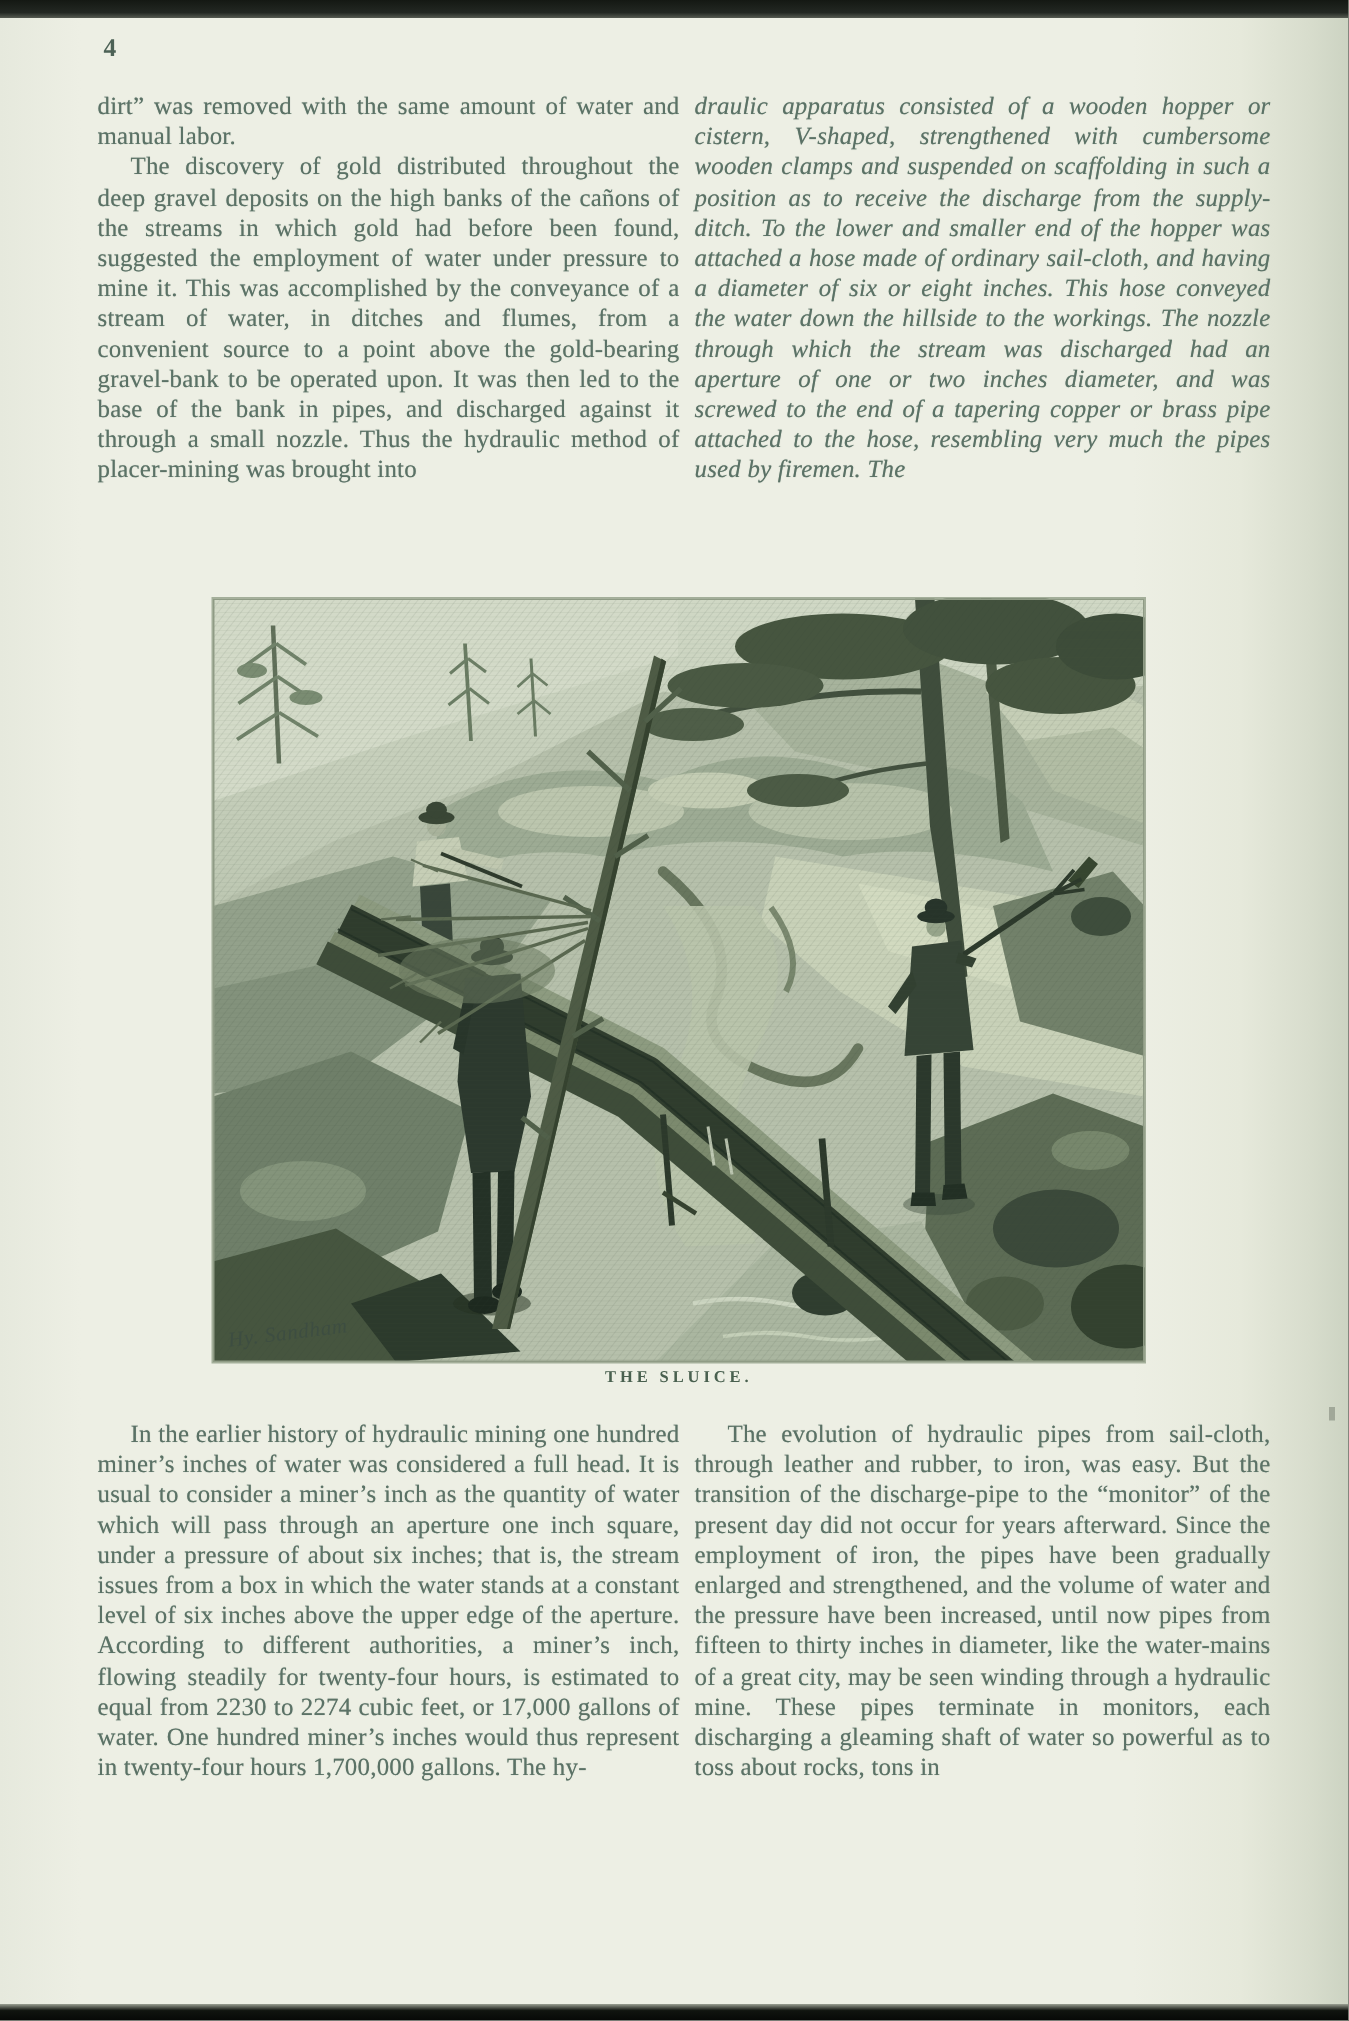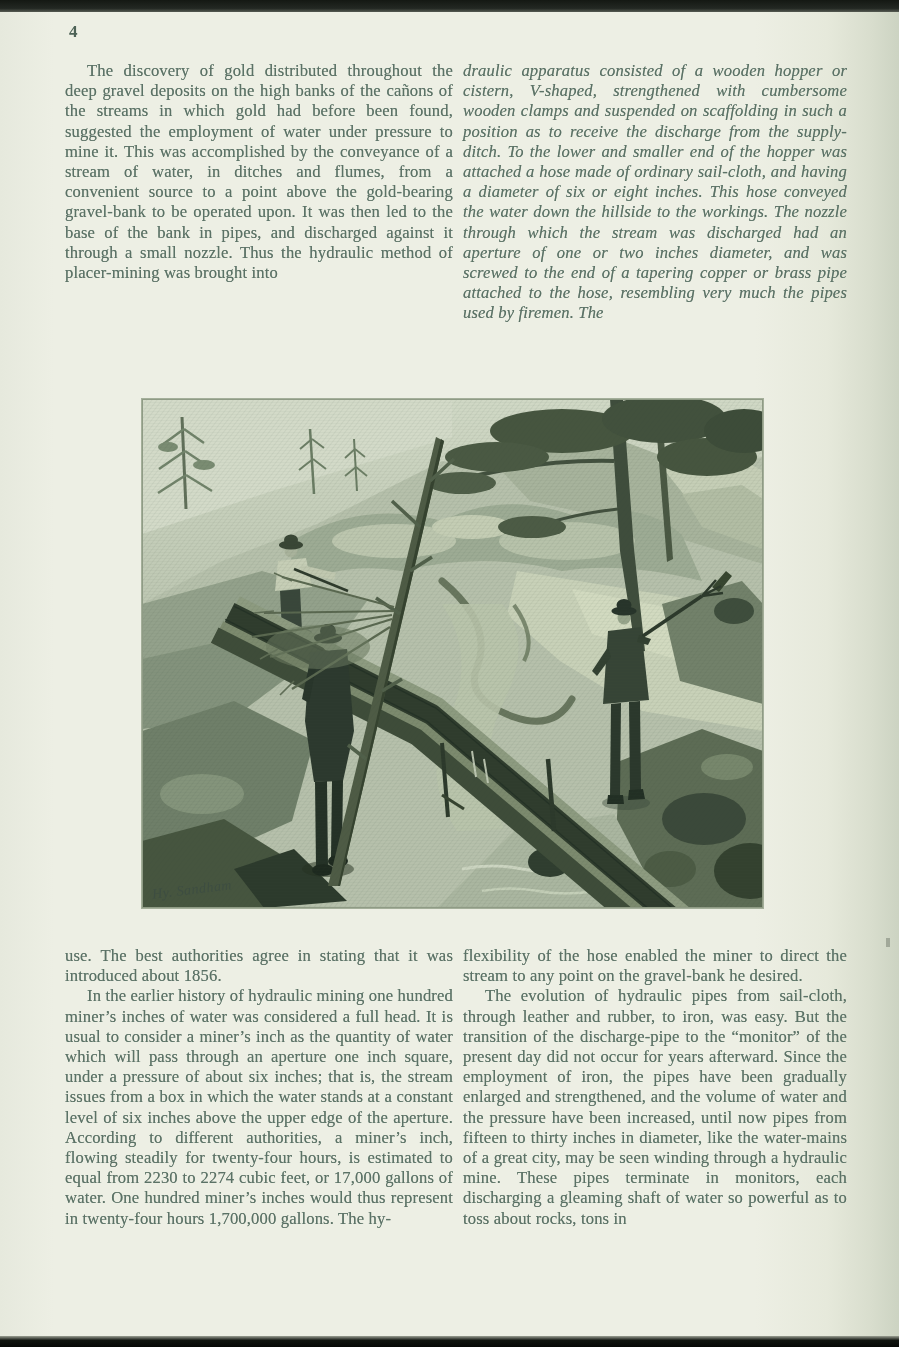--- a/index.html
+++ b/index.html
@@ -58,20 +58,21 @@
 </head>
 <body>
 
 <div class="scan">
 
   <div class="edge-band top"></div>
 
   <div class="pagenum">4</div>
 
   <div class="col col-tl">
+    <p>dirt” was removed with the same amount of water and manual labor.</p>
     <p class="indent">The discovery of gold distributed throughout the deep gravel deposits on the high banks of the cañons of the streams in which gold had before been found, suggested the employment of water under pressure to mine it. This was accomplished by the conveyance of a stream of water, in ditches and flumes, from a convenient source to a point above the gold-bearing gravel-bank to be operated upon. It was then led to the base of the bank in pipes, and discharged against it through a small nozzle. Thus the hydraulic method of placer-mining was brought into</p>
   </div>
 
   <div class="col col-tr">
     <p>draulic apparatus consisted of a wooden hopper or cistern, V-shaped, strengthened with cumbersome wooden clamps and suspended on scaffolding in such a position as to receive the discharge from the supply-ditch. To the lower and smaller end of the hopper was attached a hose made of ordinary sail-cloth, and having a diameter of six or eight inches. This hose conveyed the water down the hillside to the workings. The nozzle through which the stream was discharged had an aperture of one or two inches diameter, and was screwed to the end of a tapering copper or brass pipe attached to the hose, resembling very much the pipes used by firemen. The</p>
   </div>
 
   <figure class="engraving">
     <svg viewBox="0 0 621 509" xmlns="http://www.w3.org/2000/svg">
       <defs>
@@ -219,27 +220,26 @@
         <ellipse cx="176" cy="248" rx="52" ry="22" fill="#6c7a60" opacity=".55"></ellipse>
       </g>
 
       <rect x="0" y="0" width="621" height="509" fill="url(#hatchB)" opacity=".10"></rect>
       <rect x="0" y="0" width="621" height="509" fill="url(#hatchA)" opacity=".12"></rect>
       <rect x="0" y="0" width="621" height="509" fill="none" stroke="#8f9b85" stroke-width="2"></rect>
     </svg>
     <div class="signature">Hy. Sandham</div>
   </figure>
 
+  <div class="fig-caption">THE SLUICE.</div>
 
   <div class="col col-bl">
-    <p>use. The best authorities agree in stating that it was introduced about 1856.</p>
     <p class="indent">In the earlier history of hydraulic mining one hundred miner’s inches of water was considered a full head. It is usual to consider a miner’s inch as the quantity of water which will pass through an aperture one inch square, under a pressure of about six inches; that is, the stream issues from a box in which the water stands at a constant level of six inches above the upper edge of the aperture. According to different authorities, a miner’s inch, flowing steadily for twenty-four hours, is estimated to equal from 2230 to 2274 cubic feet, or 17,000 gallons of water. One hundred miner’s inches would thus represent in twenty-four hours 1,700,000 gallons. The hy-</p>
   </div>
 
   <div class="col col-br">
-    <p>flexibility of the hose enabled the miner to direct the stream to any point on the gravel-bank he desired.</p>
     <p class="indent">The evolution of hydraulic pipes from sail-cloth, through leather and rubber, to iron, was easy. But the transition of the discharge-pipe to the “monitor” of the present day did not occur for years afterward. Since the employment of iron, the pipes have been gradually enlarged and strengthened, and the volume of water and the pressure have been increased, until now pipes from fifteen to thirty inches in diameter, like the water-mains of a great city, may be seen winding through a hydraulic mine. These pipes terminate in monitors, each discharging a gleaming shaft of water so powerful as to toss about rocks, tons in</p>
   </div>
 
   <div class="smudge"></div>
   <div class="edge-band bottom"></div>
 
 </div>
 
 </body></html>

